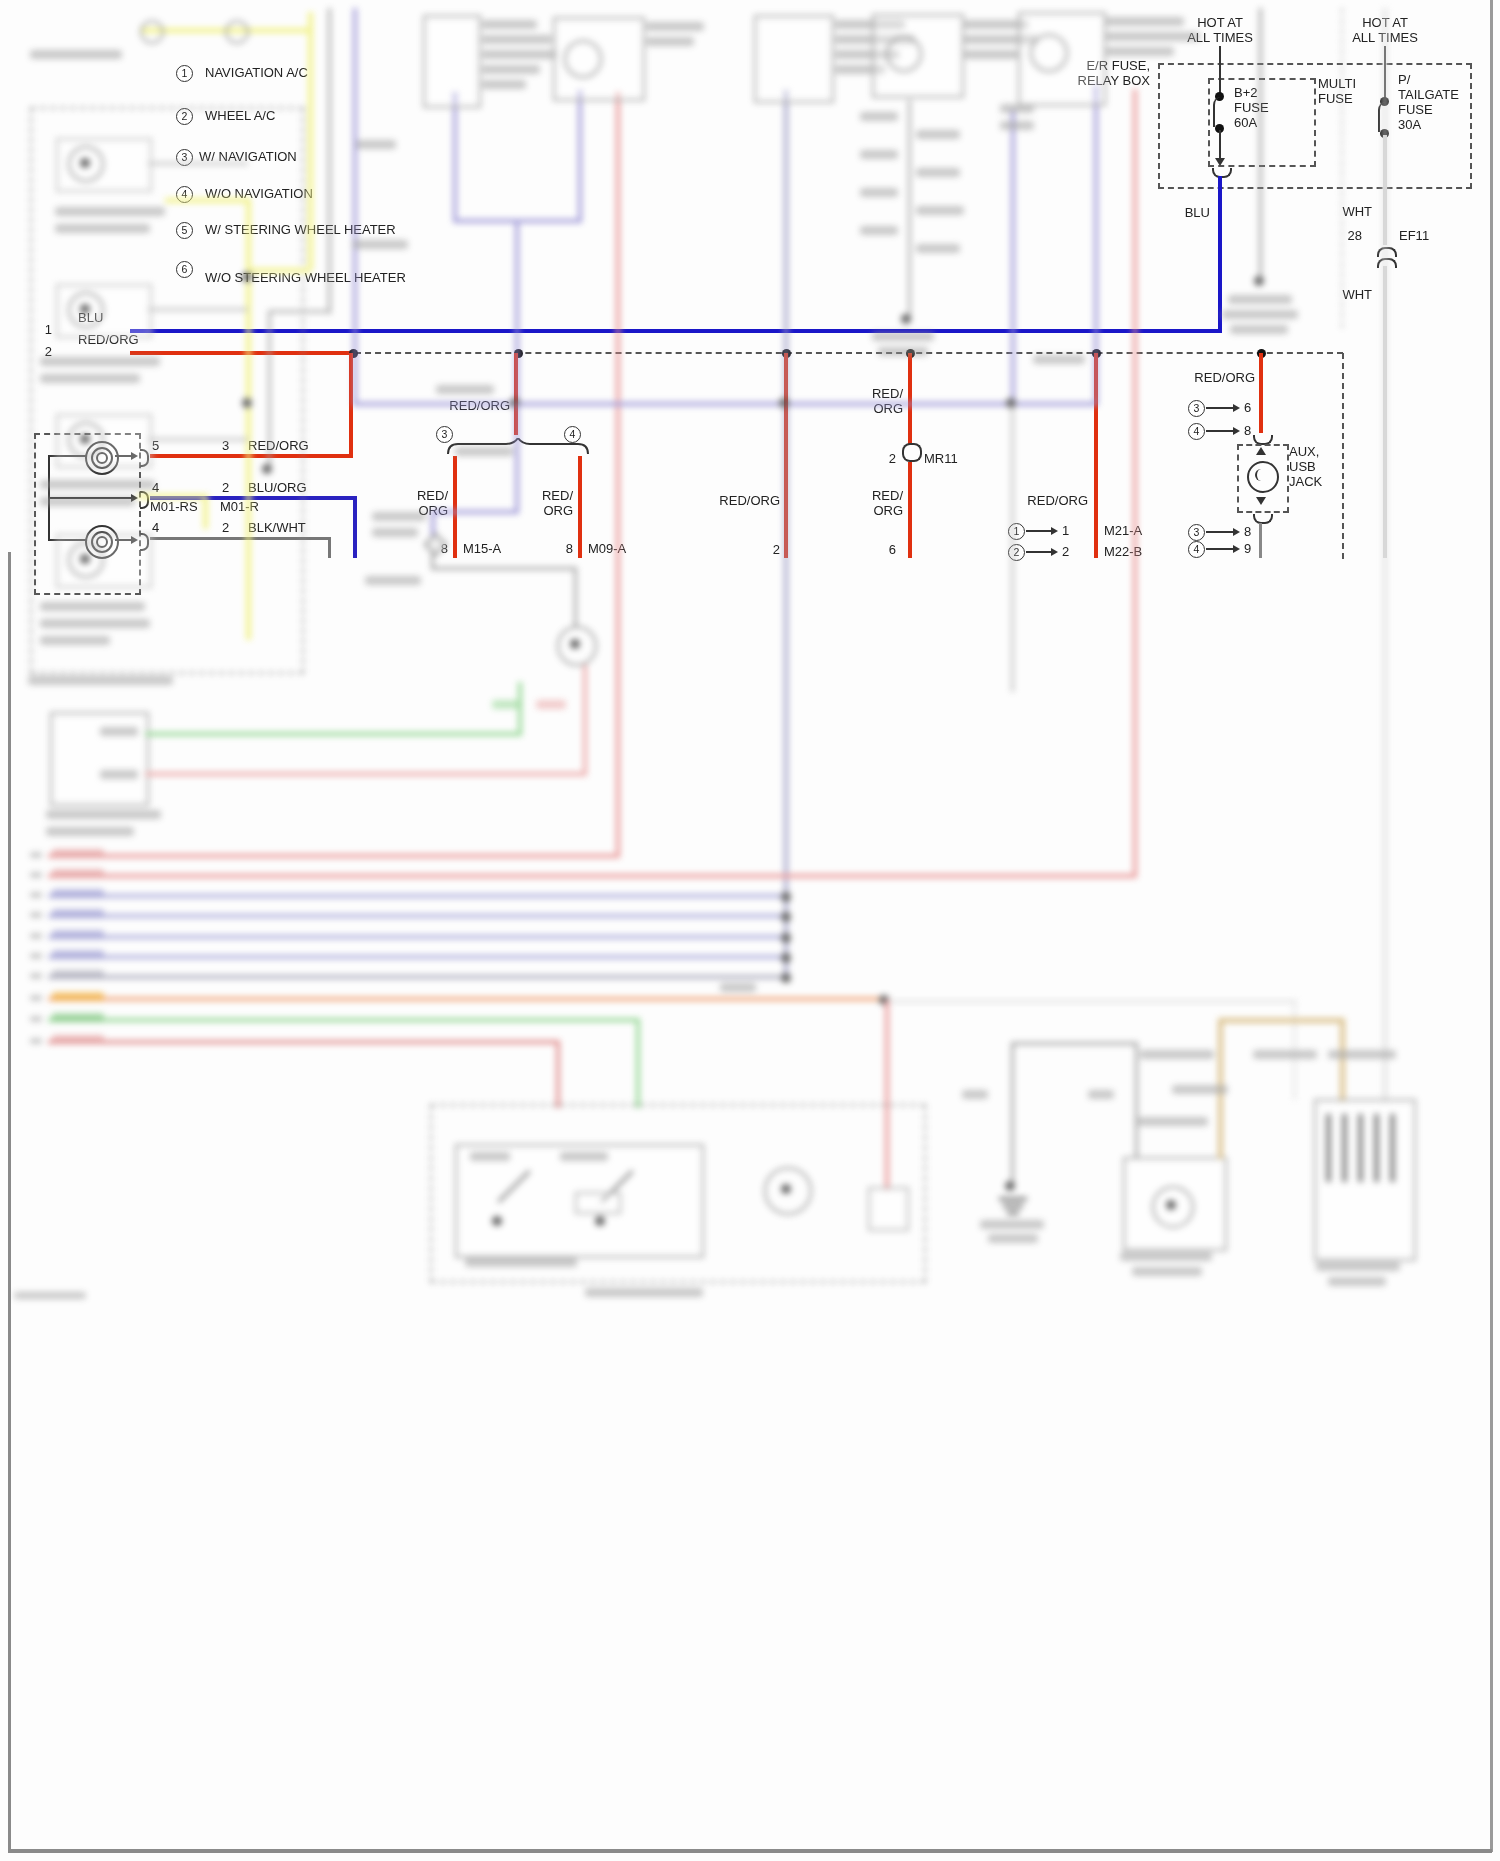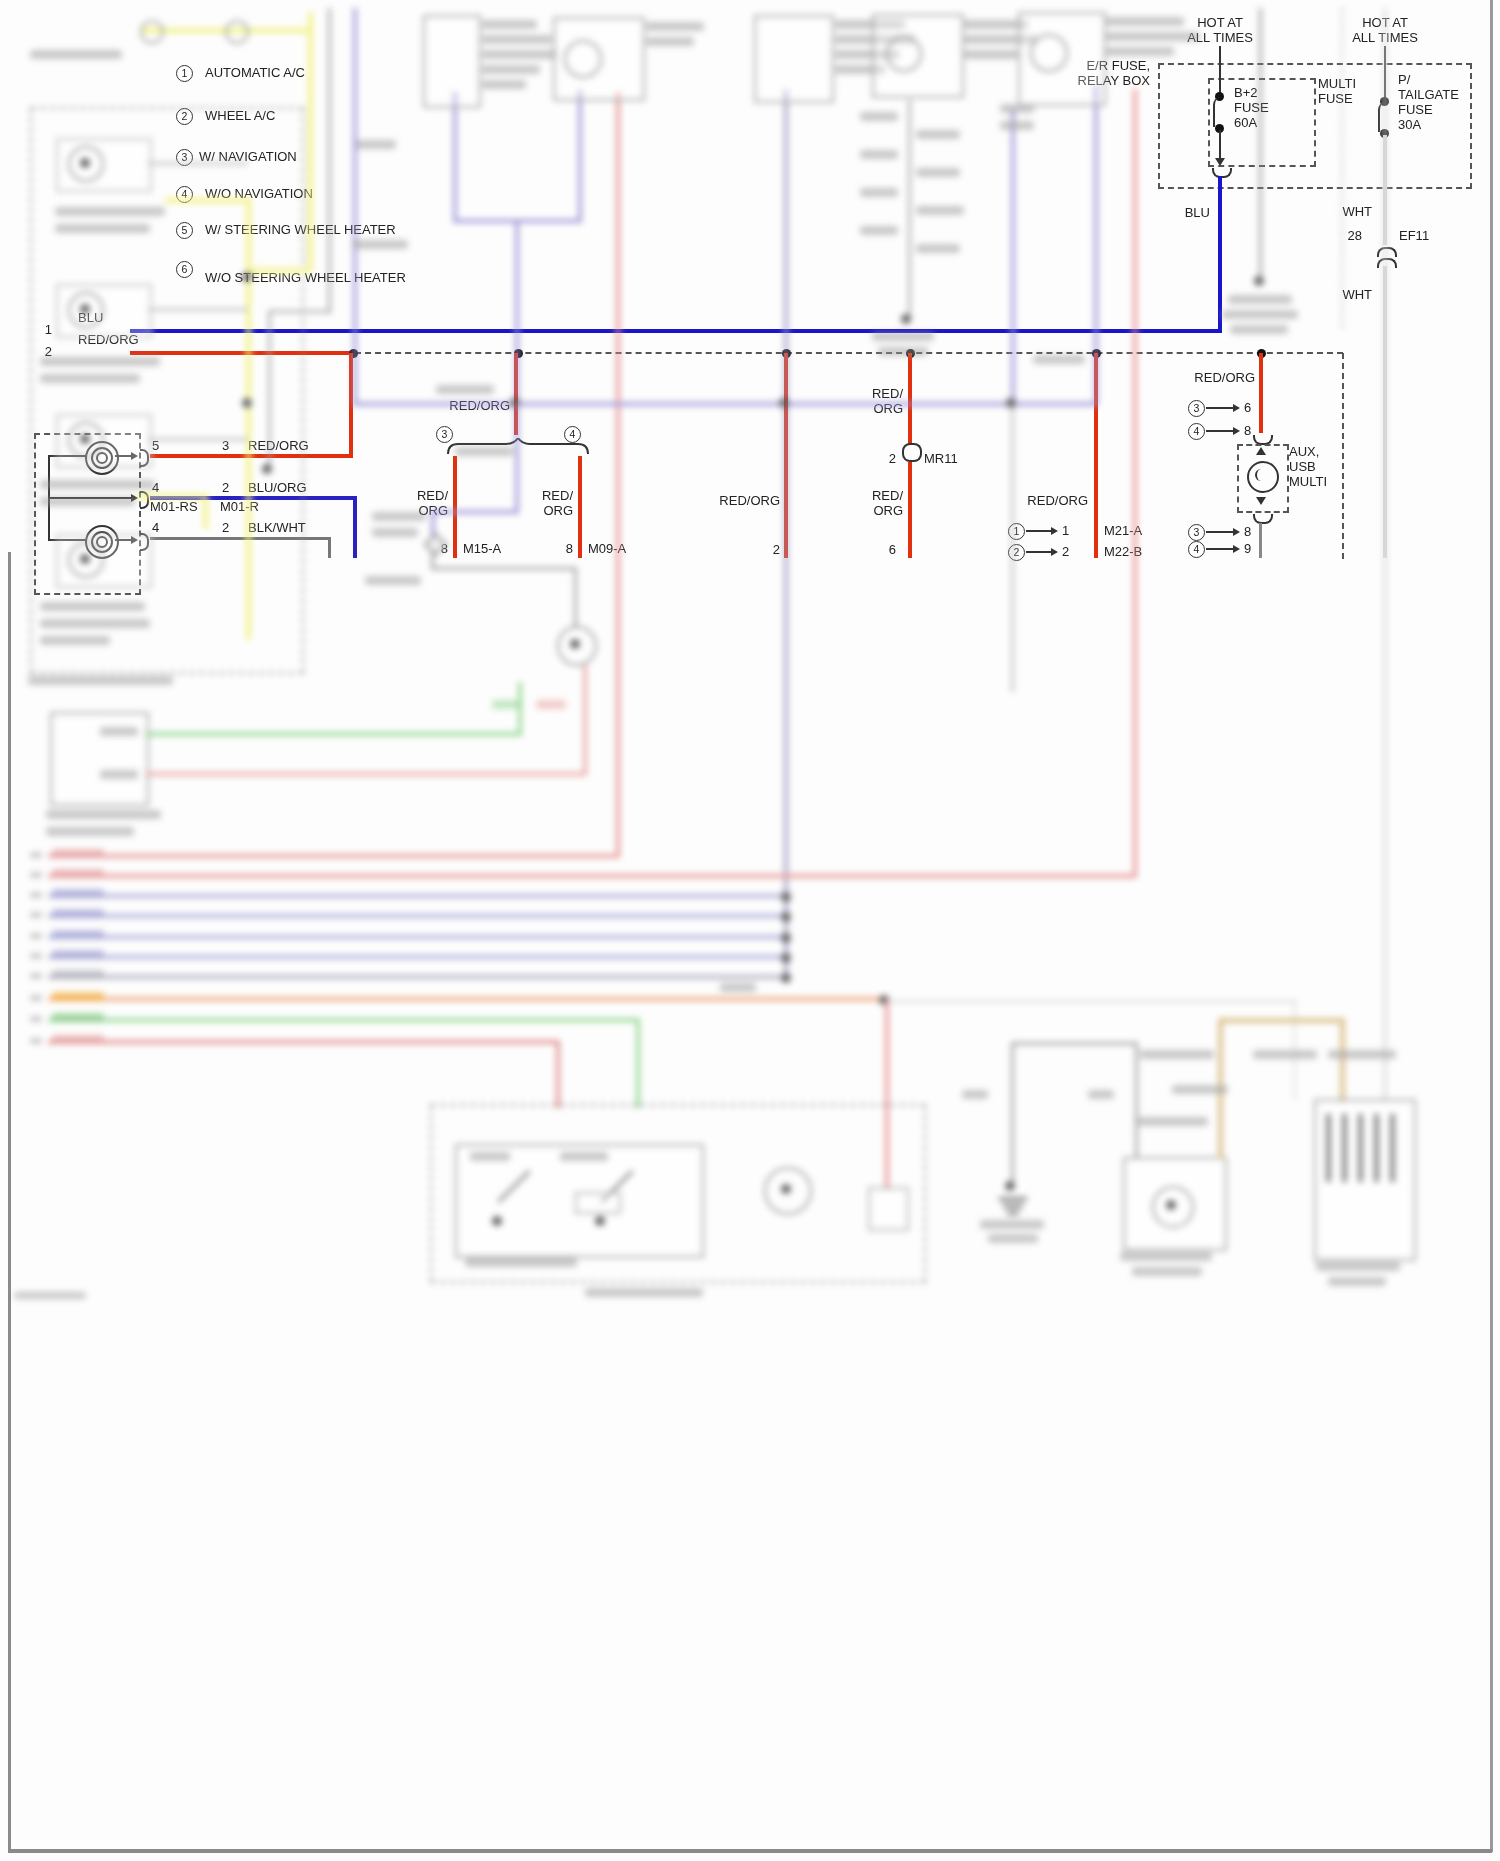--- a/index.html
+++ b/index.html
@@ -42,21 +42,21 @@
 <body>
 
 <div id="page">
 
   <div class="abs" style="left:1490px;top:0;width:3px;height:1852px;background:#9a9a9a;"></div>
   <div class="abs" style="left:8px;top:552px;width:3px;height:1300px;background:#8a8a8a;"></div>
   <div class="abs" style="left:8px;top:1849px;width:1484px;height:4px;background:#8a8a8a;"></div>
 
   <div>
     <div class="circ" style="left:176px;top:65px;">1</div>
-    <div class="lbl" style="left:205px;top:65px;">AUTOMATIC A/C</div>
+    <div class="lbl" style="left:205px;top:65px;">NAVIGATION A/C</div>
     <div class="circ" style="left:176px;top:108px;">2</div>
     <div class="lbl" style="left:205px;top:108px;">WHEEL A/C</div>
     <div class="circ" style="left:176px;top:149px;">3</div>
     <div class="lbl" style="left:199px;top:149px;">W/ NAVIGATION</div>
     <div class="circ" style="left:176px;top:186px;">4</div>
     <div class="lbl" style="left:205px;top:186px;">W/O NAVIGATION</div>
     <div class="circ" style="left:176px;top:222px;">5</div>
     <div class="lbl" style="left:205px;top:222px;">W/ STEERING WHEEL HEATER</div>
     <div class="circ" style="left:176px;top:261px;">6</div>
     <div class="lbl" style="left:205px;top:270px;">W/O STEERING WHEEL HEATER</div>
@@ -221,21 +221,21 @@
   <div class="arrowR" style="left:1233px;top:427px;"></div>
   <div class="lbl" style="left:1244px;top:423px;">8</div>
   <div class="cup" style="left:1253px;top:435px;"></div>
   <div class="dashbox" style="left:1237px;top:444px;width:48px;height:65px;"></div>
   <div class="arrowU" style="left:1256px;top:447px;"></div>
   <div class="abs" style="left:1247px;top:461px;width:28px;height:28px;border:2px solid #333;border-radius:50%;"></div>
   <div class="abs" style="left:1255px;top:469px;width:10px;height:12px;border-left:2px solid #333;border-radius:6px 0 0 6px;"></div>
   <div class="arrowD" style="left:1256px;top:497px;"></div>
   <div class="lbl" style="left:1289px;top:444px;">AUX,
 USB
-MULTI</div>
+JACK</div>
   <div class="cup" style="left:1253px;top:514px;"></div>
   <div class="circ" style="left:1188px;top:524px;">3</div>
   <div class="aline" style="left:1206px;top:531px;width:28px;"></div>
   <div class="arrowR" style="left:1233px;top:528px;"></div>
   <div class="lbl" style="left:1244px;top:524px;">8</div>
   <div class="circ" style="left:1188px;top:541px;">4</div>
   <div class="aline" style="left:1206px;top:548px;width:28px;"></div>
   <div class="arrowR" style="left:1233px;top:545px;"></div>
   <div class="lbl" style="left:1244px;top:541px;">9</div>
   <div class="vw" style="left:1259px;top:523px;width:3px;height:35px;background:#888;"></div>

